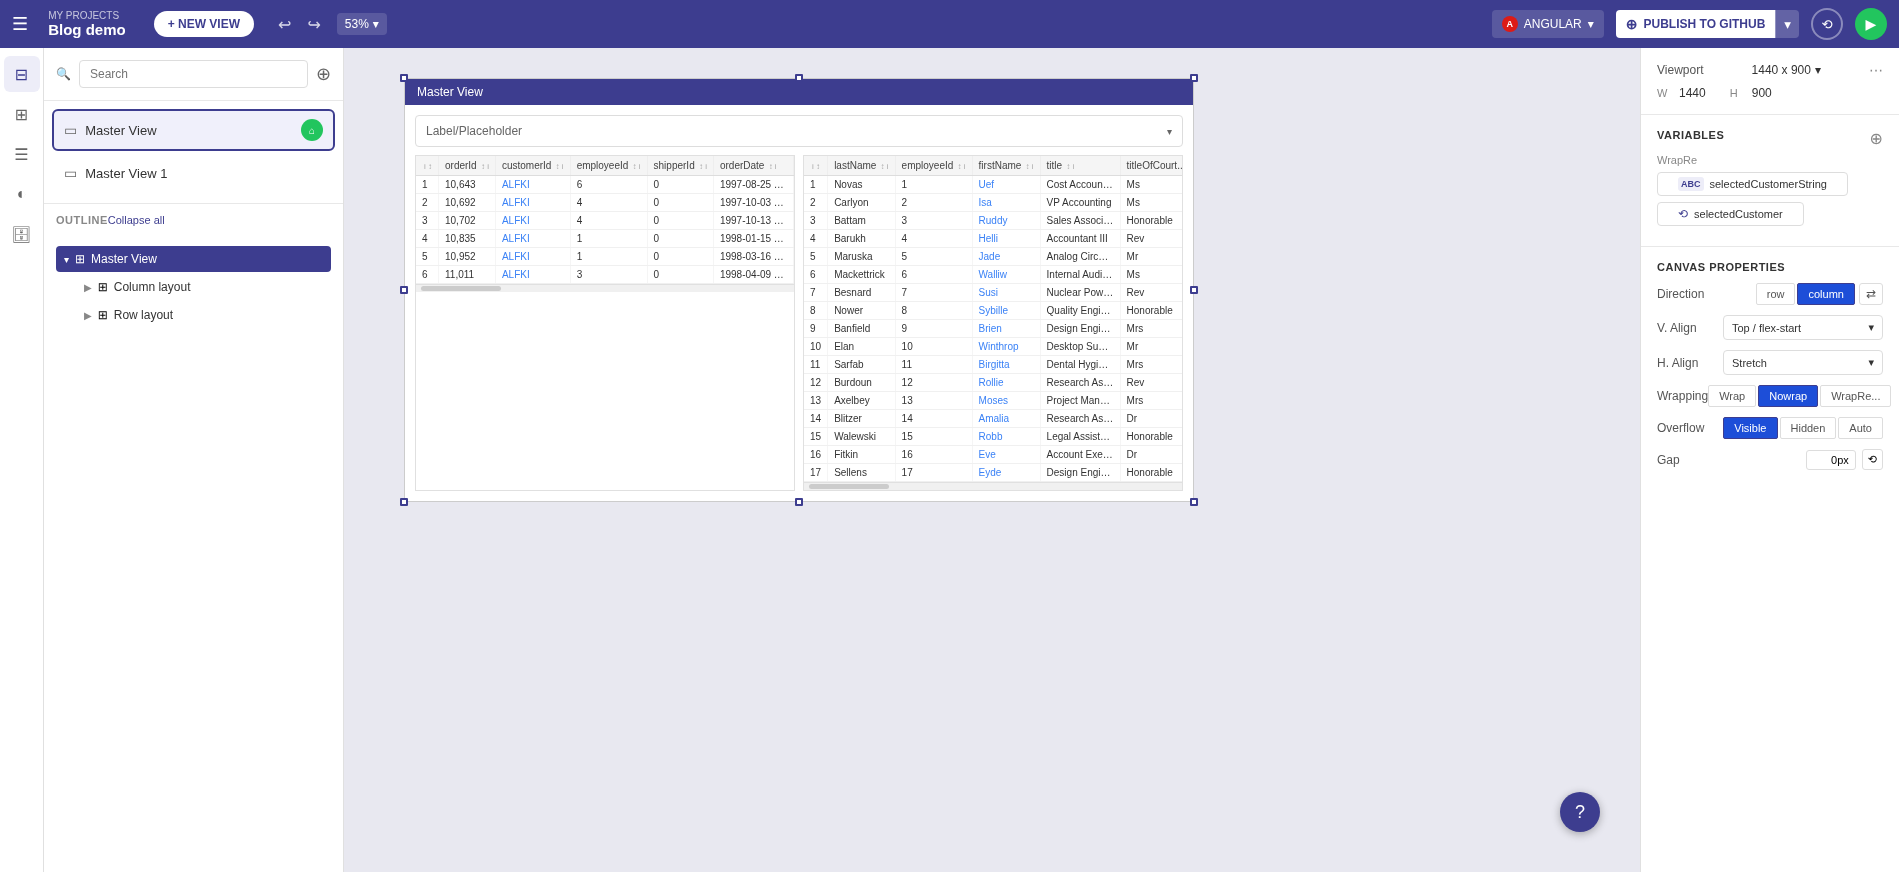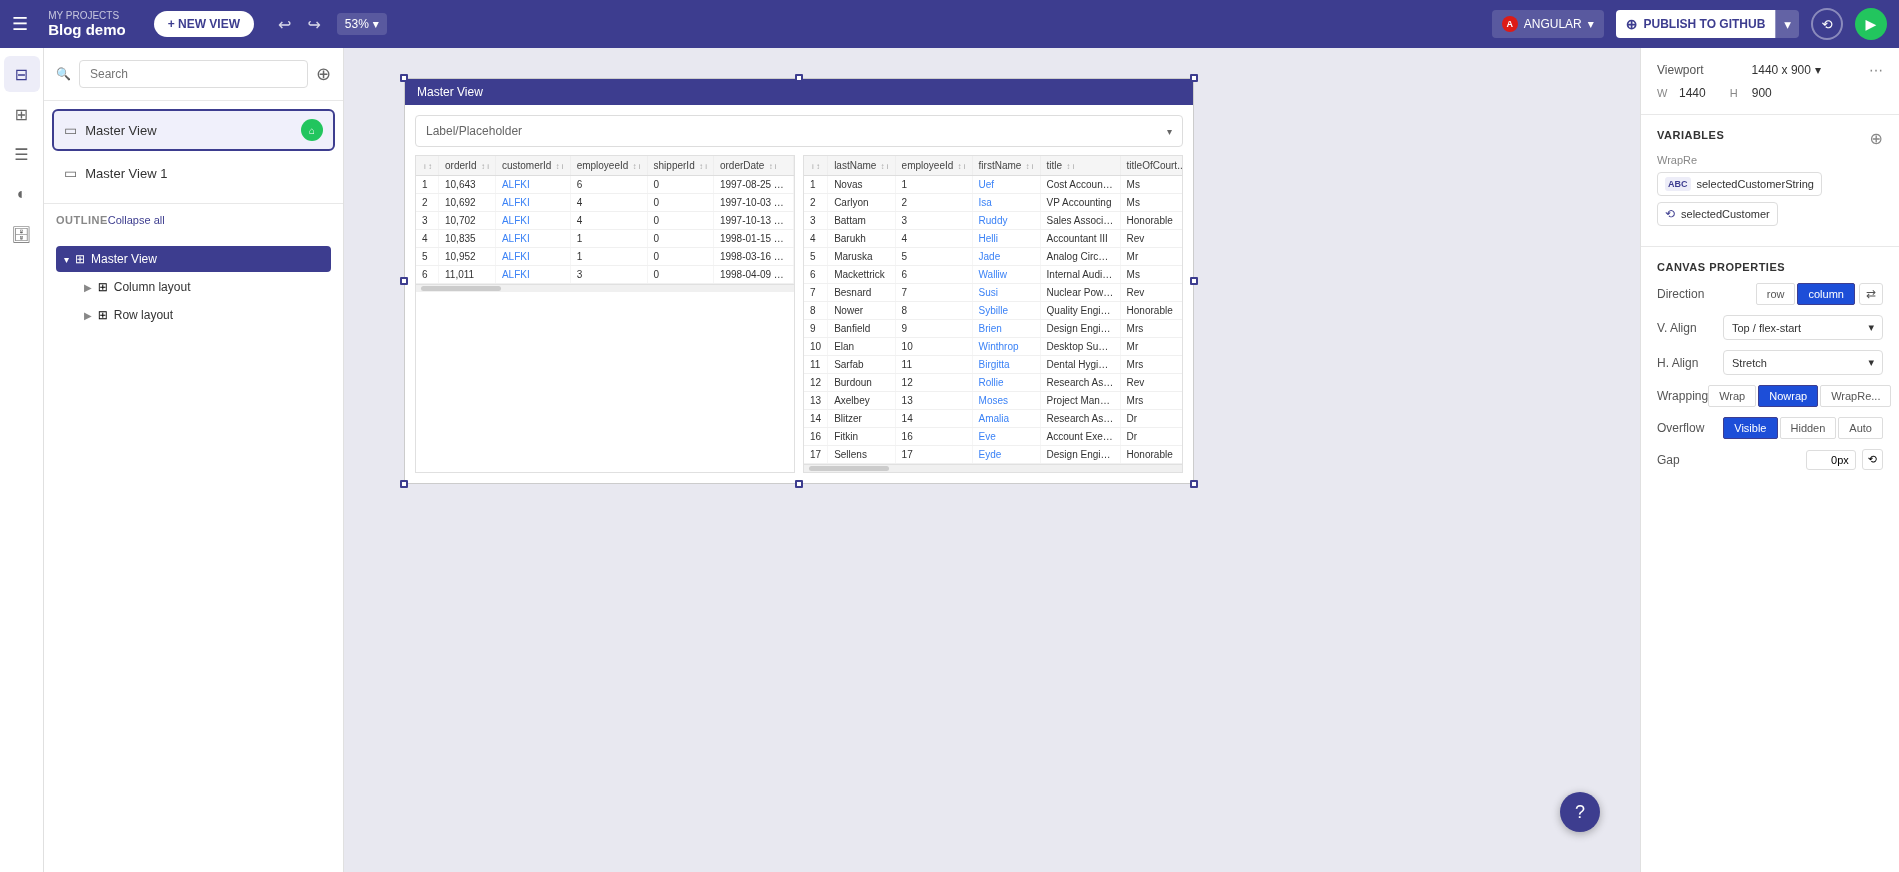--- a/index.html
+++ b/index.html
@@ -86,21 +86,21 @@
     .viewport-row { display: flex; align-items: center; justify-content: space-between; }
     .viewport-label { font-size: 12px; color: #555; }
     .viewport-select { font-size: 12px; color: #333; background: none; border: none; cursor: pointer; display: flex; align-items: center; gap: 4px; }
     .dimension-row { display: flex; align-items: center; gap: 8px; margin-top: 8px; }
     .dim-label { font-size: 11px; color: #888; width: 14px; }
     .dim-value { font-size: 12px; color: #333; font-weight: 500; }
 
     .variables-section { padding: 14px 16px; border-bottom: 1px solid #e8e8e8; }
     .variables-title { font-size: 11px; font-weight: 700; color: #333; text-transform: uppercase; letter-spacing: 0.5px; display: flex; justify-content: space-between; margin-bottom: 6px; }
     .variable-group-label { font-size: 11px; color: #888; margin-bottom: 6px; margin-top: 4px; }
-    .variable-chip { display: inline-flex; align-items: center; gap: 6px; border: 1px solid #ddd; border-radius: 4px; padding: 4px 7px; margin-bottom: 6px; cursor: pointer; margin-right: 4px; }
+    .variable-chip { display: inline-flex; align-items: center; gap: 6px; border: 1px solid #ddd; border-radius: 4px; padding: 4px 20px; margin-bottom: 6px; cursor: pointer; margin-right: 4px; }
     .var-icon-abc { font-size: 9px; color: #3d3d8f; font-weight: 700; background: #ededf8; padding: 2px 3px; border-radius: 3px; }
     .var-icon-obj { font-size: 12px; color: #3d3d8f; }
     .var-label { font-size: 11px; color: #333; }
 
     .canvas-props-section { padding: 14px 16px; }
     .prop-row { display: flex; align-items: center; justify-content: space-between; margin-bottom: 10px; }
     .prop-label { font-size: 12px; color: #555; }
     .prop-buttons { display: flex; gap: 2px; }
     .prop-btn { padding: 4px 10px; font-size: 11px; border: 1px solid #ddd; background: white; cursor: pointer; border-radius: 2px; color: #555; }
     .prop-btn.active { background: #1d4ed8; color: white; border-color: #3d3d8f; }
@@ -429,20 +429,28 @@
                       </tr>
                       <tr>
                         <td>14</td>
                         <td>Blitzer</td>
                         <td>14</td>
                         <td class="link-cell">Amalia</td>
                         <td>Research Assista...</td>
                         <td>Dr</td>
                       </tr>
                       <tr>
+                        <td>15</td>
+                        <td>Walewski</td>
+                        <td>15</td>
+                        <td class="link-cell">Robb</td>
+                        <td>Legal Assistant</td>
+                        <td>Honorable</td>
+                      </tr>
+                      <tr>
                         <td>16</td>
                         <td>Fitkin</td>
                         <td>16</td>
                         <td class="link-cell">Eve</td>
                         <td>Account Executive</td>
                         <td>Dr</td>
                       </tr>
                       <tr>
                         <td>17</td>
                         <td>Sellens</td>

